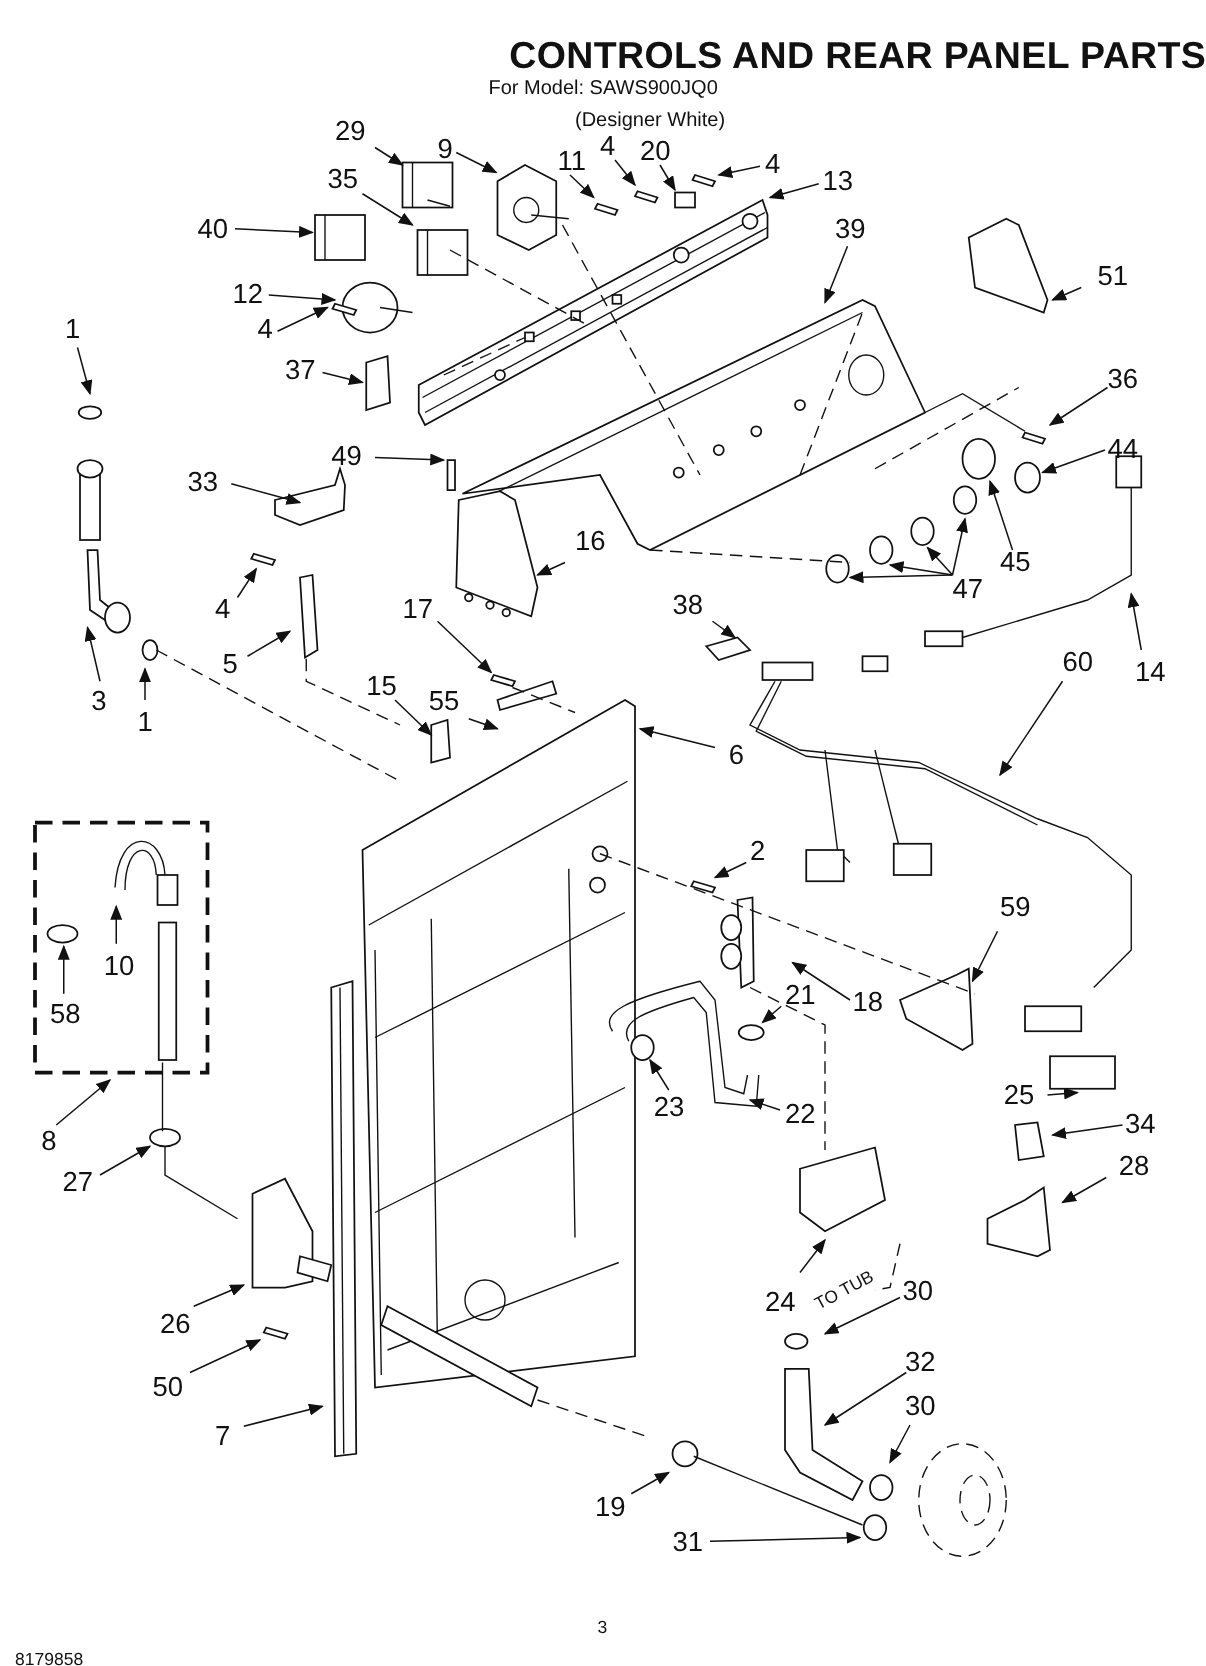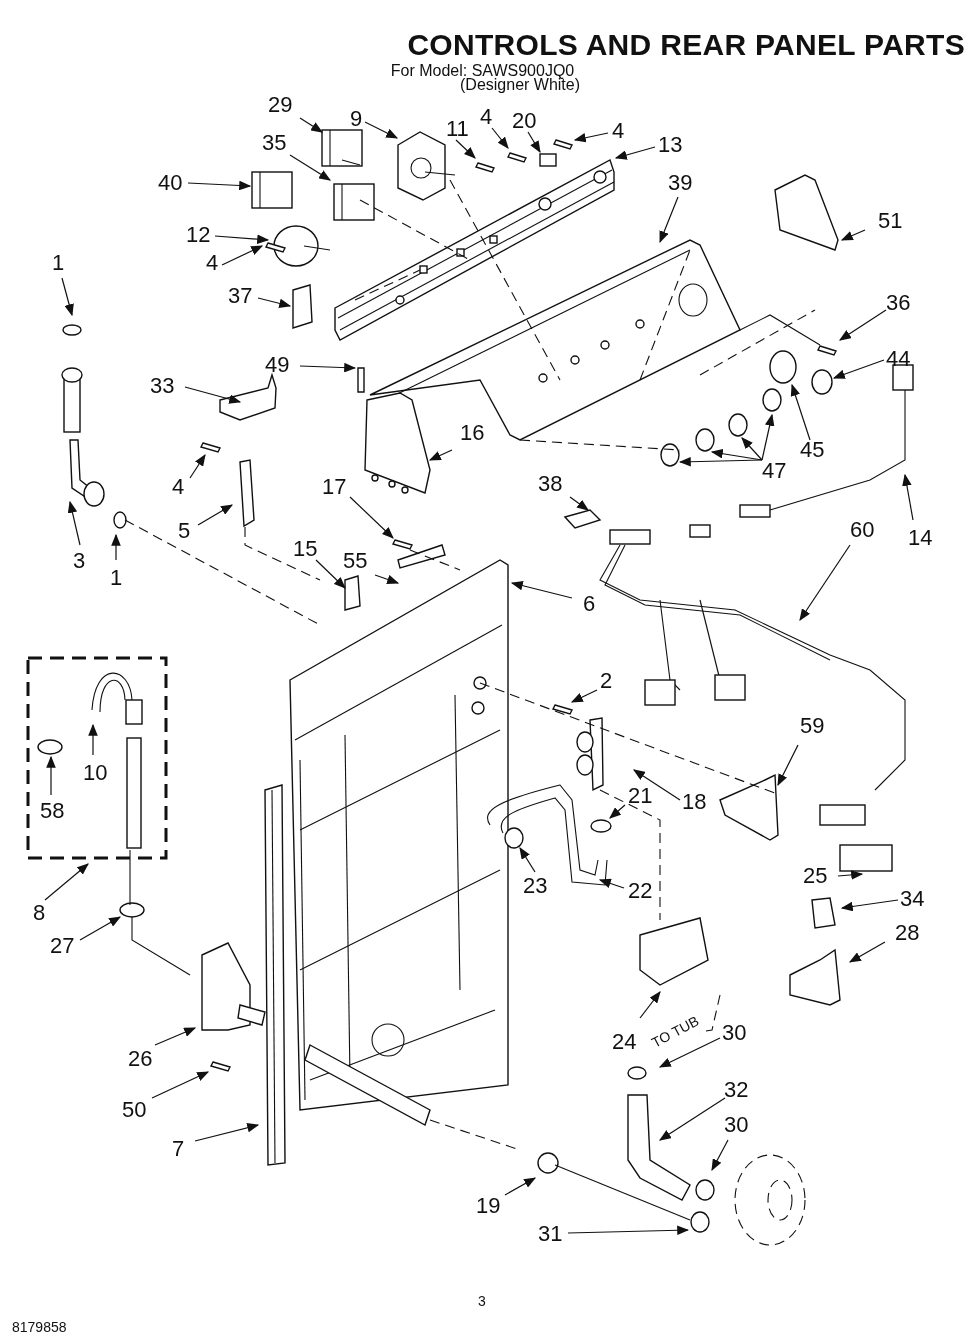--- a/index.html
+++ b/index.html
@@ -1,19 +1,19 @@
 <!DOCTYPE html>
 <html><head>
 <meta charset="utf-8">
 <style>
   html, body { margin:0; padding:0; background:#ffffff; }
   body { width:965px; height:1333px; position:relative; overflow:hidden; font-family:"Liberation Sans", sans-serif; color:#111; }
   .title { position:absolute; left:0; width:965px; top:28px; text-align:right; font-weight:bold; font-size:30px; letter-spacing:0.3px; }
   .subtitle { position:absolute; left:0; width:965px; top:62px; text-align:center; font-size:16px; }
-  .subtitle2 { position:absolute; left:460px; top:76px; font-size:16px; }
+  .subtitle2 { position:absolute; left:460px; top:88px; font-size:16px; }
   .footer-left { position:absolute; left:12px; top:1293px; font-size:14px;margin-top:26px; }
   .footer-center { position:absolute; left:478px; top:1293px; font-size:14px; }
   svg.diagram { position:absolute; left:0; top:0; }
   .lbl { font-family:"Liberation Sans", sans-serif; font-size:22px; fill:#111; }
   .small-lbl { font-family:"Liberation Sans", sans-serif; font-size:14px; fill:#111; }
   .part { fill:#fff; stroke:#111; stroke-width:1.4; }
   .thin { fill:none; stroke:#111; stroke-width:1.1; }
   .dash { fill:none; stroke:#111; stroke-width:1.1; stroke-dasharray:10 6; }
   .lead { fill:none; stroke:#111; stroke-width:1.2; }
   .boxdash { fill:none; stroke:#111; stroke-width:3; stroke-dasharray:14 8; }

